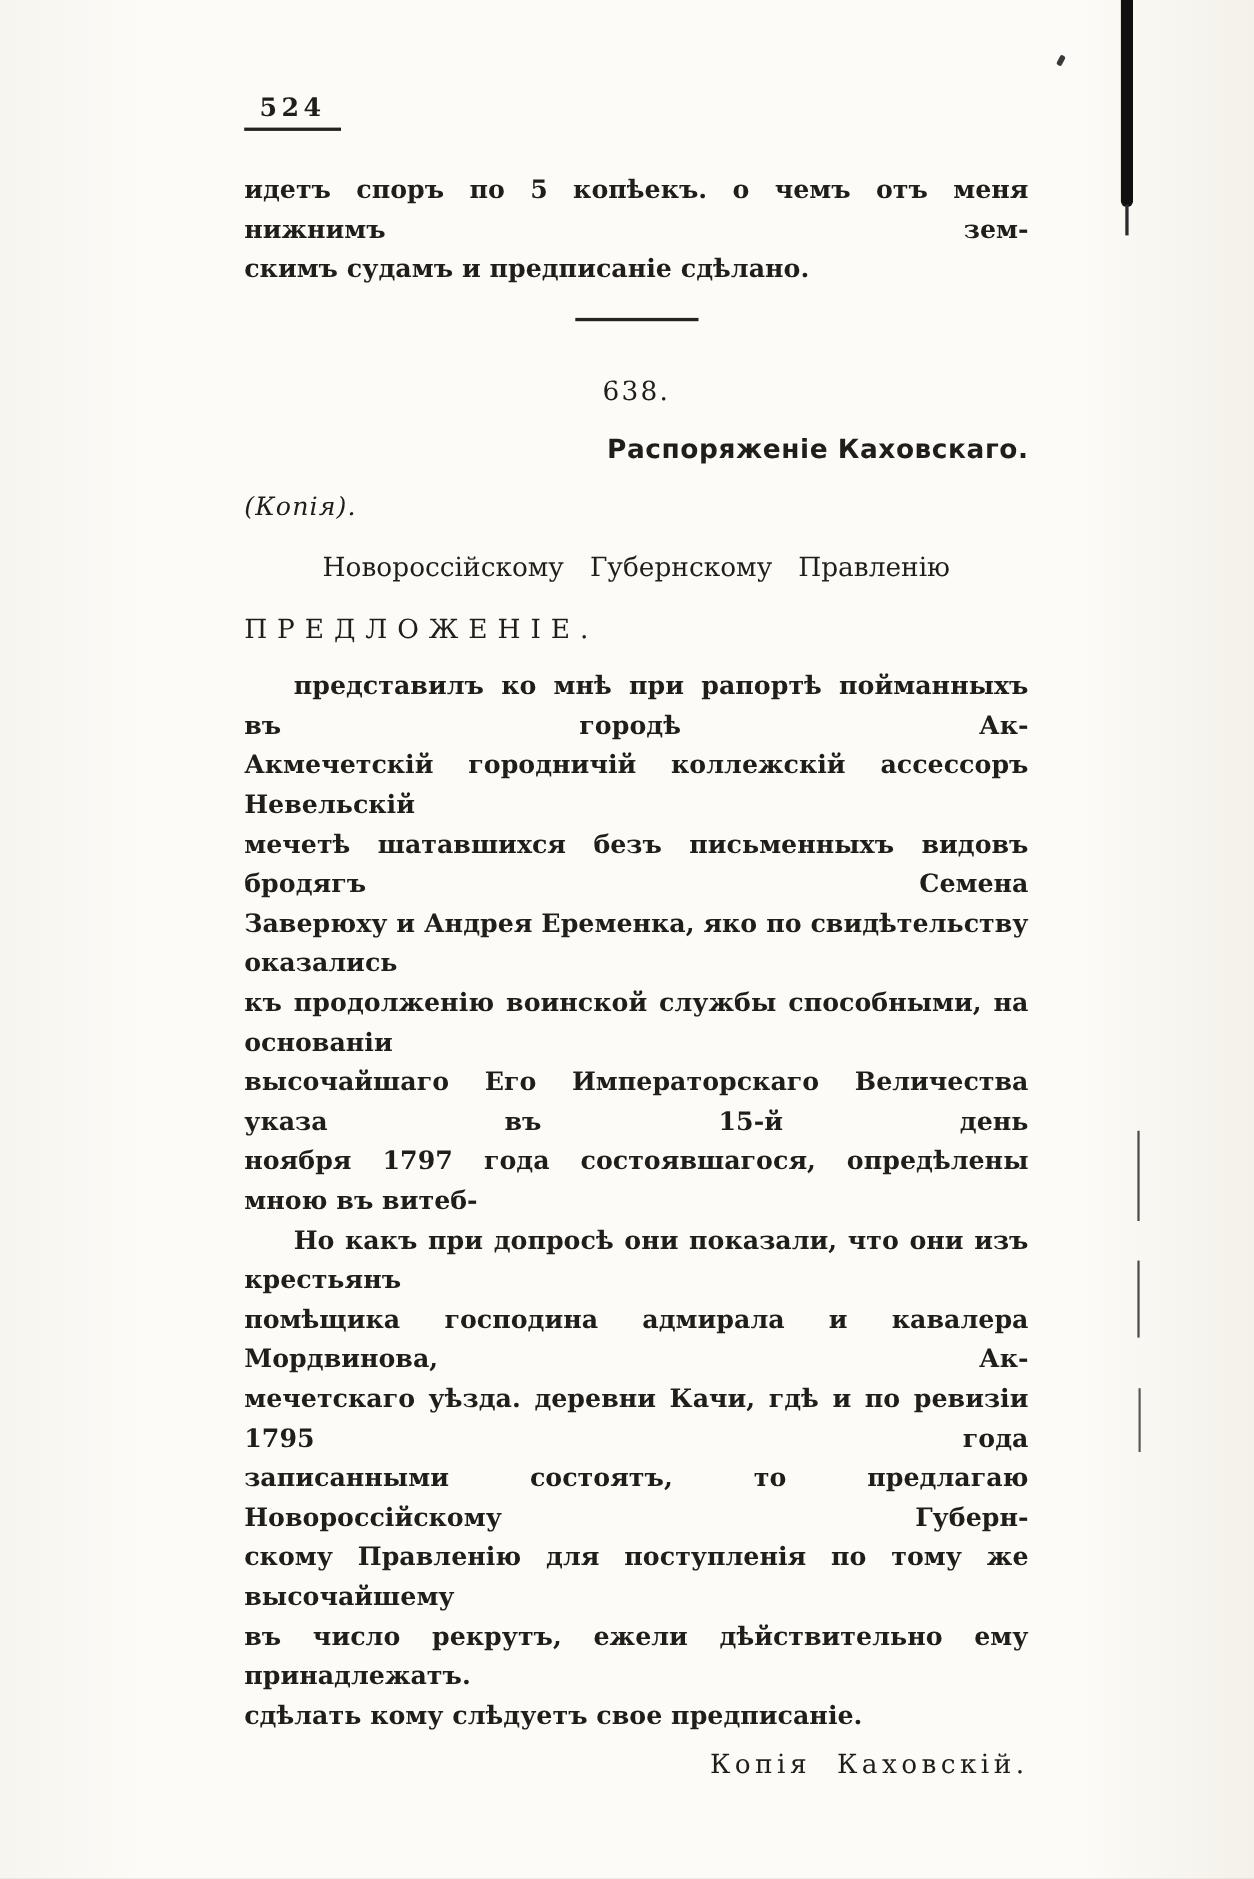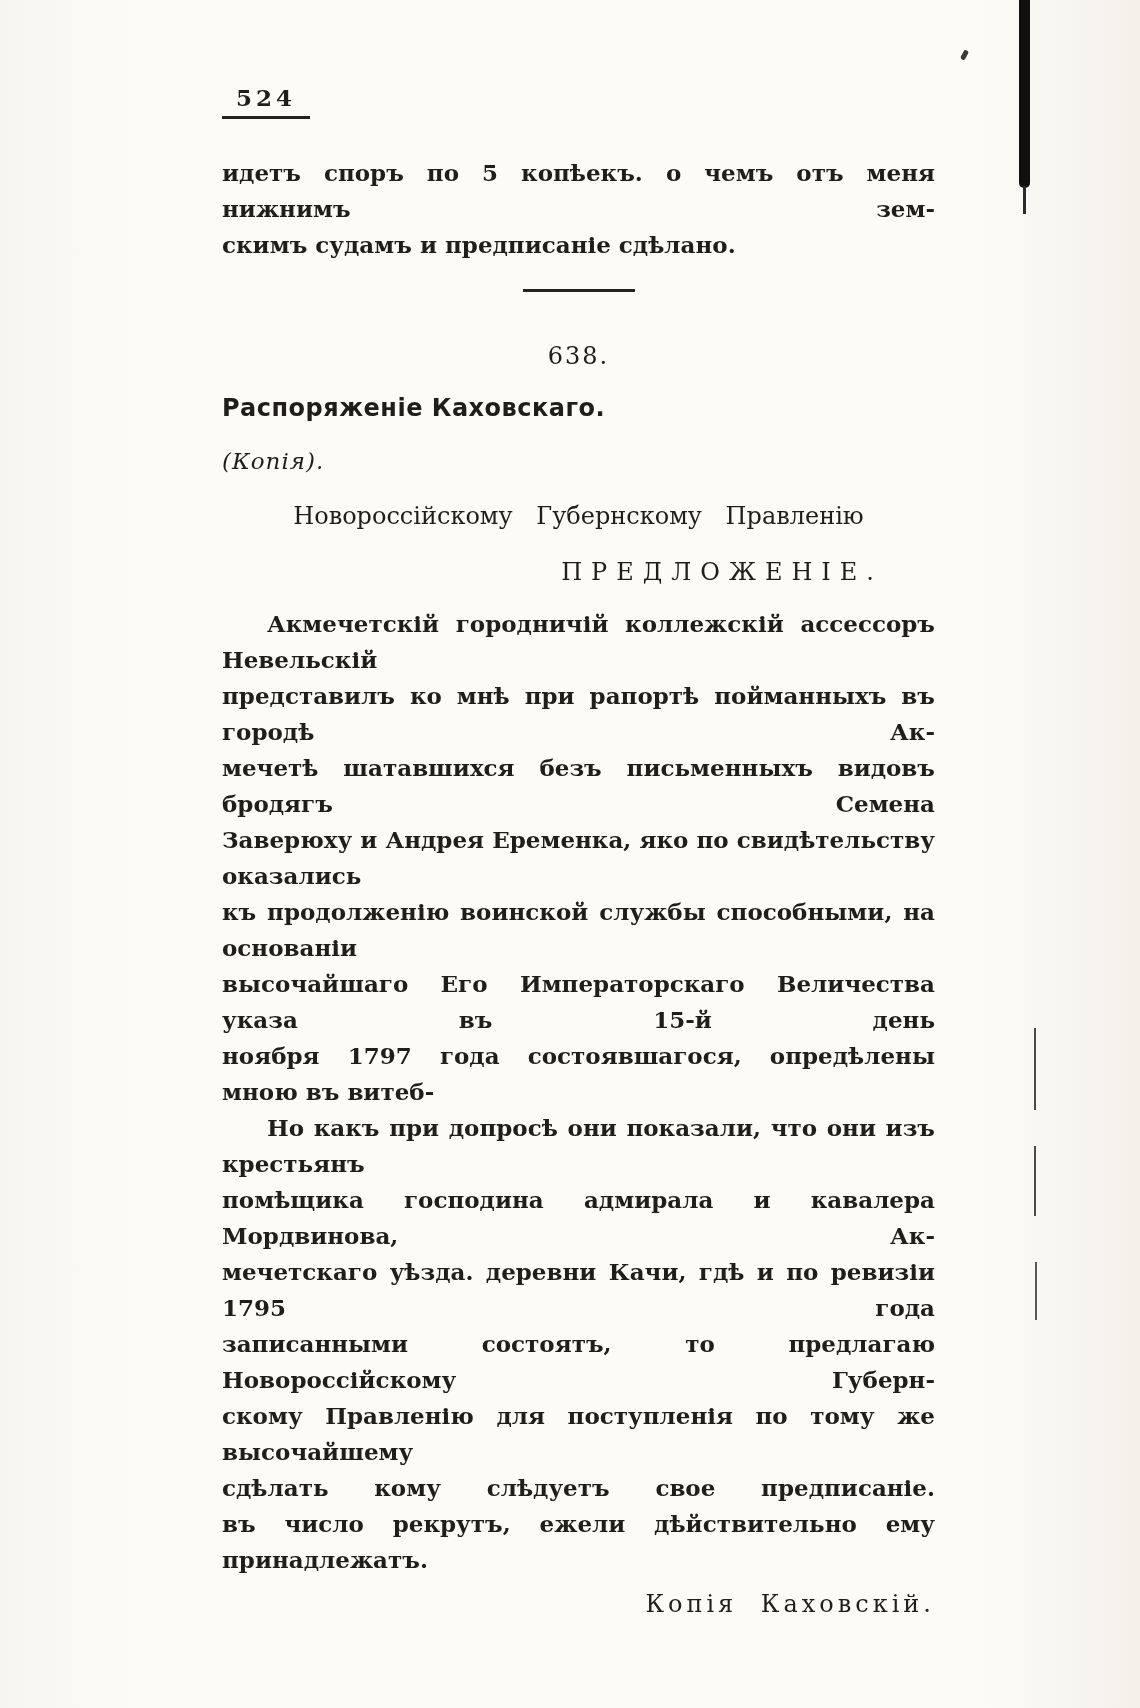--- a/index.html
+++ b/index.html
@@ -42,21 +42,21 @@
   }
   .para .line:last-child { text-align-last: left; }
   .indent-first .line:first-child { text-indent: 45px; }
   
   .rule { background: #26231f; margin-left: auto; margin-right: auto; }
   .rule-small { width: 112px; height: 3px; margin-top: 26px; }
   
   .doc-number { margin-top: 50px; text-align: center; font-size: 24px; letter-spacing: 2px; }
   .doc-title {
     margin-top: 24px;
-    text-align: left;
+    text-align: right;
     font-family: "DejaVu Sans", "Liberation Sans", sans-serif;
     font-weight: bold;
     font-size: 24px;
     letter-spacing: 0.5px;
   }
   .copy-note {
     margin-top: 26px;
     text-align: left;
     padding-right: 52px;
     font-style: italic;
@@ -64,21 +64,20 @@
     letter-spacing: 1px;
   }
   .addressee {
     margin-top: 28px;
     text-align: center;
     font-size: 24px;
     word-spacing: 16px;
   }
   .doc-heading {
     margin-top: 28px;
-    text-align: right;
     padding-right: 52px;
     font-size: 24px;
     letter-spacing: 9px;
   }
   .body-start { margin-top: 20px; }
   
   .signature {
     margin-top: 12px;
     text-align: right;
     font-size: 24px;
@@ -125,36 +124,36 @@
     <div class="doc-title">Распоряженіе Каховскаго.</div>
 
     <div class="copy-note">(Копія).</div>
 
     <div class="addressee">Новороссійскому Губернскому Правленію</div>
 
     <div class="doc-heading">ПРЕДЛОЖЕНІЕ.</div>
 
     <div class="para indent-first body-start">
 
-    <div class="line">Акмечетскій городничій коллежскій ассессоръ Невельскій</div>
-        <div class="line">представилъ ко мнѣ при рапортѣ пойманныхъ въ городѣ Ак-</div>
+    <div class="line">представилъ ко мнѣ при рапортѣ пойманныхъ въ городѣ Ак-</div>
+        <div class="line">Акмечетскій городничій коллежскій ассессоръ Невельскій</div>
         <div class="line">мечетѣ шатавшихся безъ письменныхъ видовъ бродягъ Семена</div>
         <div class="line">Заверюху и Андрея Еременка, яко по свидѣтельству оказались</div>
         <div class="line">къ продолженію воинской службы способными, на основаніи</div>
         <div class="line">высочайшаго Его Императорскаго Величества указа въ 15-й день</div>
         <div class="line">ноября 1797 года состоявшагося, опредѣлены мною въ витеб-</div>
       </div>
 
     <div class="para indent-first">
 
     <div class="line">Но какъ при допросѣ они показали, что они изъ крестьянъ</div>
         <div class="line">помѣщика господина адмирала и кавалера Мордвинова, Ак-</div>
         <div class="line">мечетскаго уѣзда. деревни Качи, гдѣ и по ревизіи 1795 года</div>
         <div class="line">записанными состоятъ, то предлагаю Новороссійскому Губерн-</div>
         <div class="line">скому Правленію для поступленія по тому же высочайшему</div>
+        <div class="line">въ число рекрутъ, ежели дѣйствительно ему принадлежатъ.</div>
         <div class="line">сдѣлать кому слѣдуетъ свое предписаніе.</div>
-        <div class="line">въ число рекрутъ, ежели дѣйствительно ему принадлежатъ.</div>
       </div>
 
     <div class="signature">Копія Каховскій.</div>
 
   </div>
 </div>
 
 </body></html>

